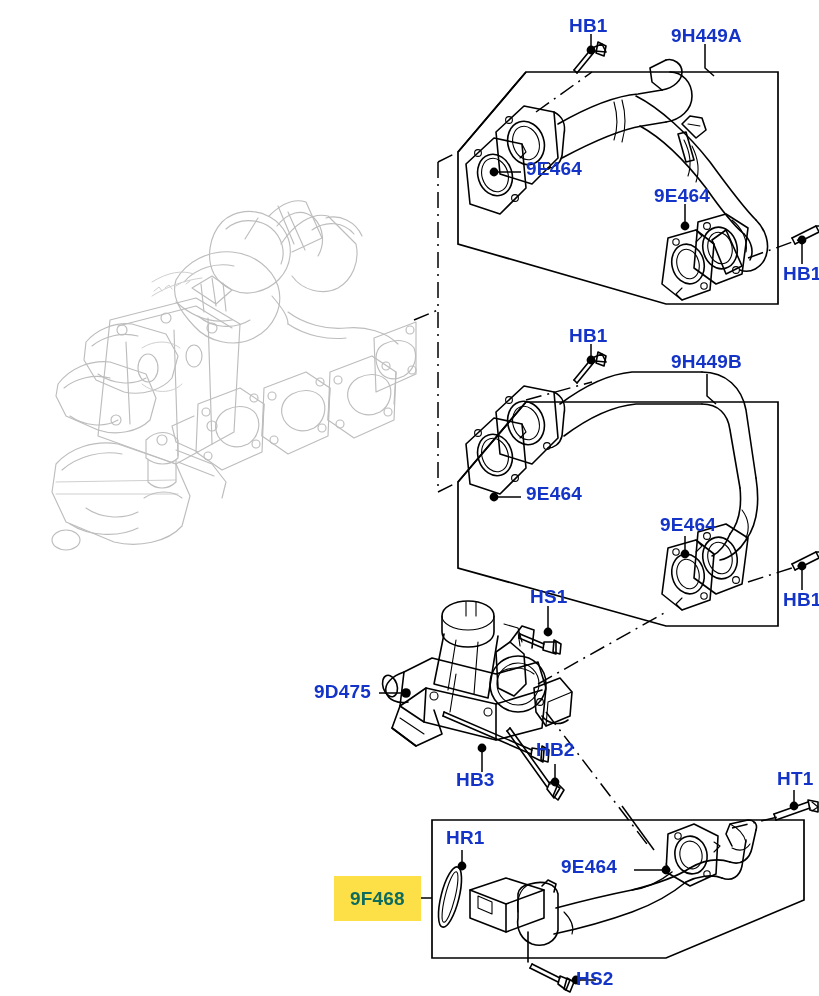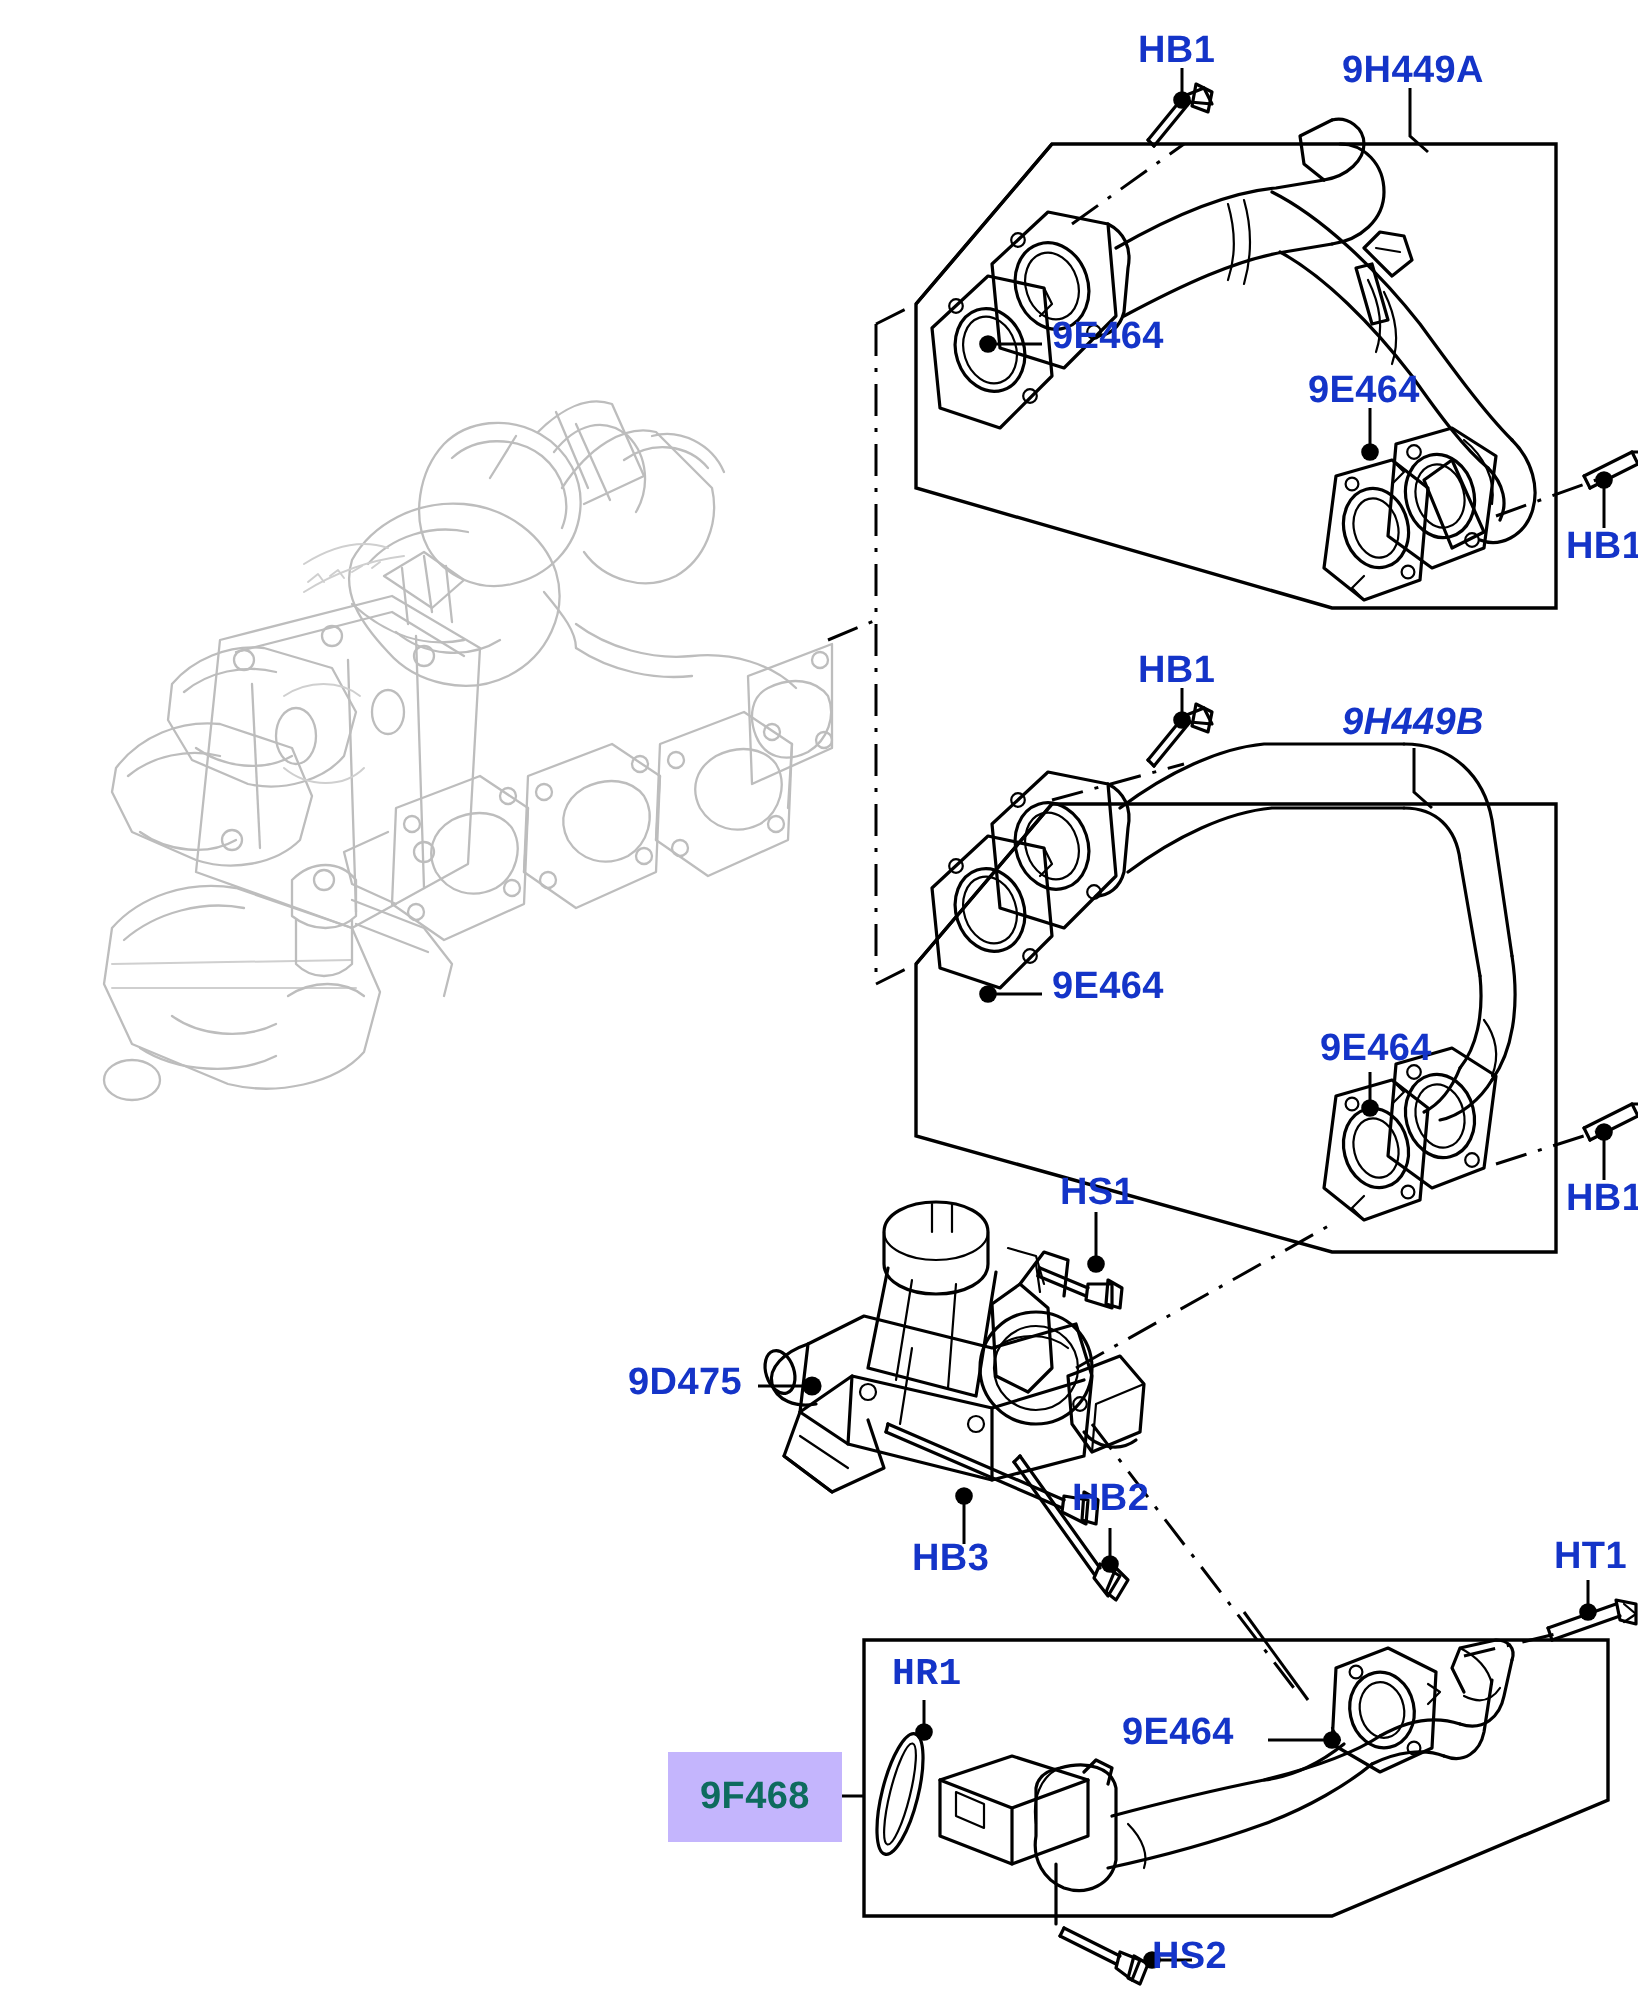--- a/index.html
+++ b/index.html
@@ -17,21 +17,21 @@
     font-family:"Liberation Sans", sans-serif;
     font-weight:bold;
     font-size:19px;
     color:#1434C8;
     white-space:nowrap;
     letter-spacing:0.2px;
     line-height:1;
   }
   .label.hl{
     color:#0E6B5E;
-    background:#c4b5fd;
+    background:#fde047;
     padding:13px 16px;
     font-size:19px;
   }
 </style>
 </head>
 <body>
 
 <div id="stage">
 
 <svg id="art" viewBox="0 0 819 996">
@@ -488,29 +488,29 @@
 
 </svg>
 
 <div class="label" style="left:543px;top:4px;">HB1</div>
 <div class="label" style="left:645px;top:14px;">9H449A</div>
 <div class="label" style="left:500px;top:147px;">9E464</div>
 <div class="label" style="left:628px;top:174px;">9E464</div>
 <div class="label" style="left:757px;top:252px;">HB1</div>
 
 <div class="label" style="left:543px;top:314px;">HB1</div>
-<div class="label" style="left:645px;top:340px;font-style:italic;">9H449B</div>
+<div class="label" style="left:645px;top:340px;">9H449B</div>
 <div class="label" style="left:500px;top:472px;">9E464</div>
 <div class="label" style="left:634px;top:503px;">9E464</div>
 <div class="label" style="left:757px;top:578px;">HB1</div>
 
 <div class="label" style="left:504px;top:575px;text-align:right;">HS1</div>
 <div class="label" style="left:288px;top:670px;">9D475</div>
 <div class="label" style="left:430px;top:758px;">HB3</div>
 <div class="label" style="left:510px;top:728px;">HB2</div>
 
 <div class="label" style="left:751px;top:757px;">HT1</div>
-<div class="label" style="left:420px;top:816px;font-family:Liberation Mono, monospace;">HR1</div>
+<div class="label" style="left:420px;top:816px;">HR1</div>
 <div class="label hl" style="left:308px;top:864px;">9F468</div>
 <div class="label" style="left:535px;top:845px;">9E464</div>
 <div class="label" style="left:550px;top:957px;">HS2</div>
 
 </div>
 
 </body></html>

